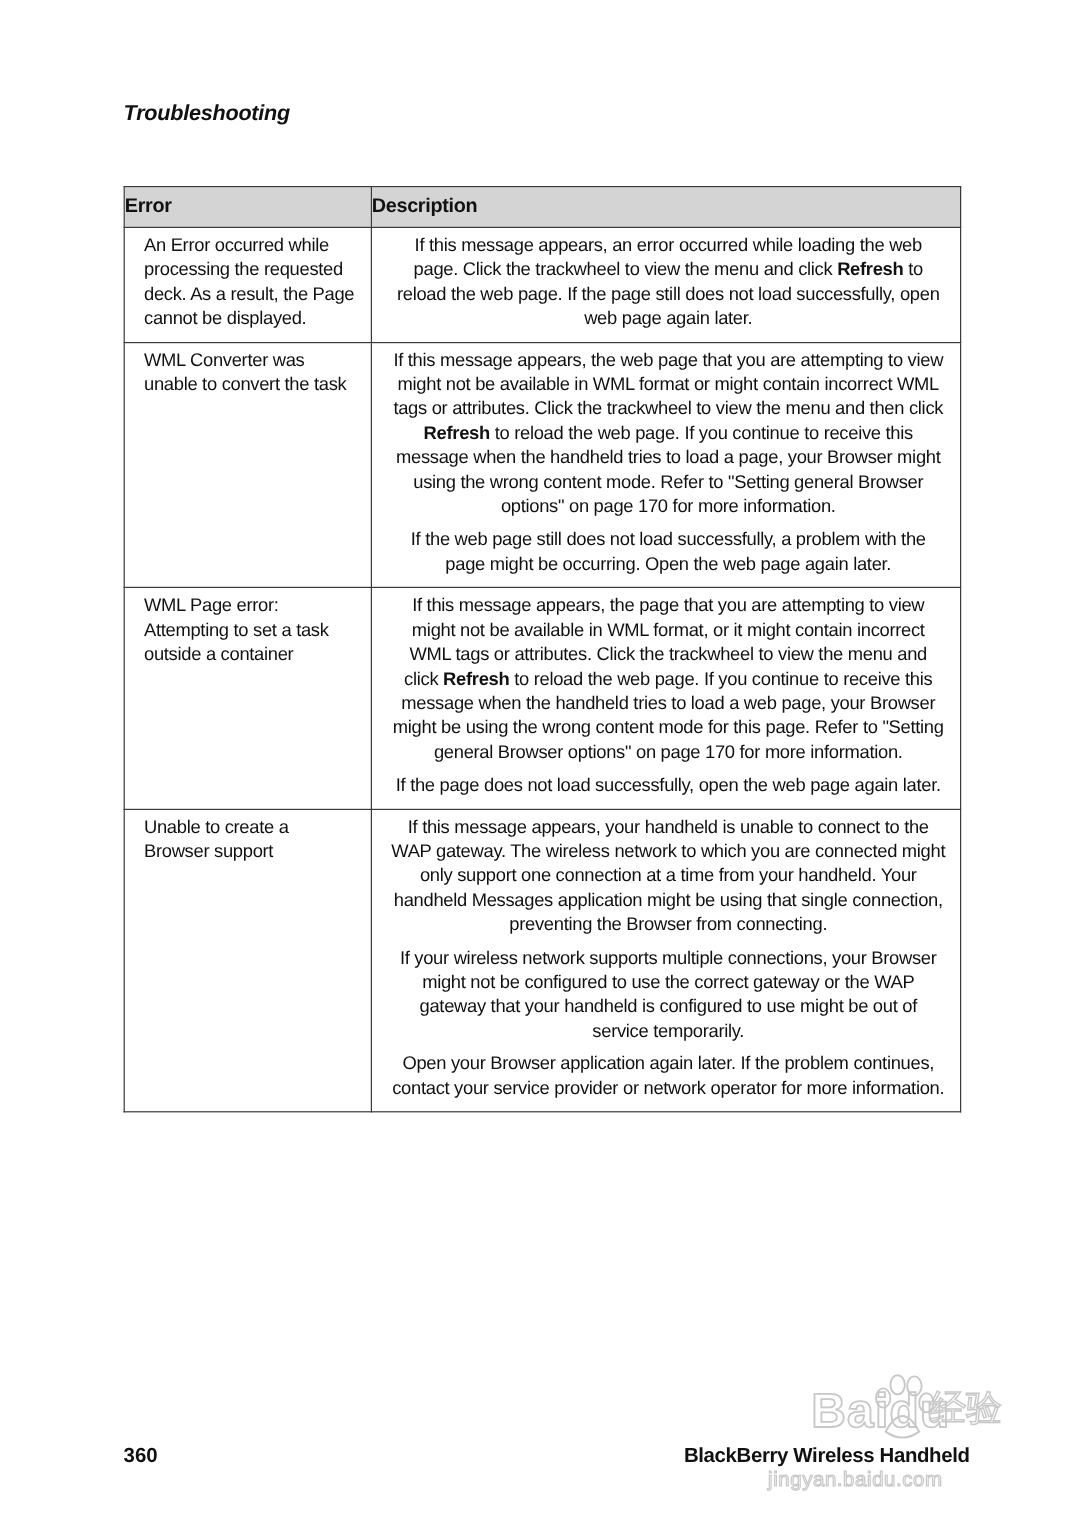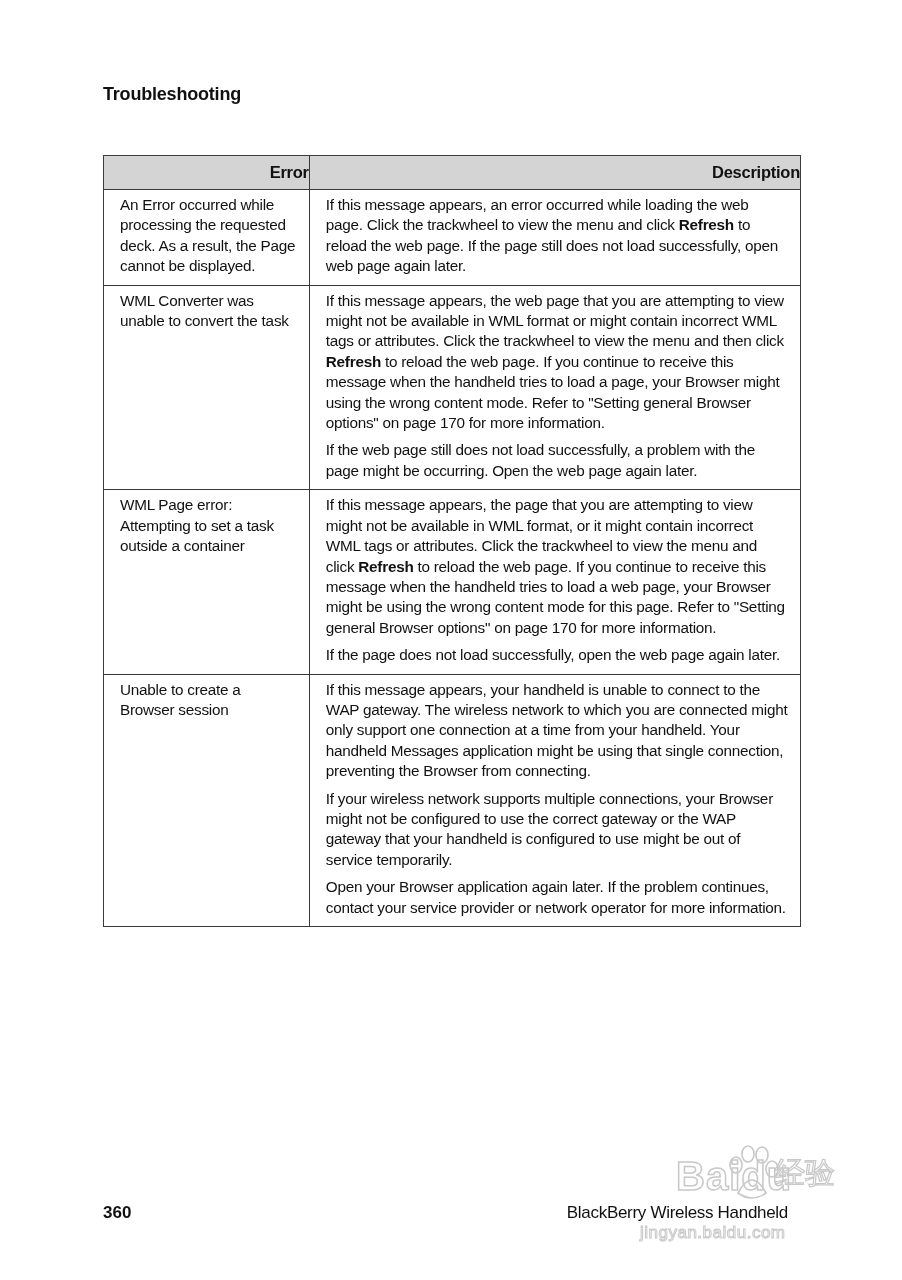--- a/index.html
+++ b/index.html
@@ -16,71 +16,73 @@
       color: #111111;
     }
     .page-heading {
       position: absolute;
       left: 103px;
       top: 84px;
       font-size: 18px;
       font-weight: bold;
       letter-spacing: -0.2px;
       margin: 0;
+      font-style: italic;
     }
     table.trouble {
       position: absolute;
       left: 103px;
       top: 155px;
       width: 698px;
       border-collapse: collapse;
       font-size: 15.3px;
       line-height: 20.4px;
       letter-spacing: -0.25px;
     }
     table.trouble th, table.trouble td {
       border: 1px solid #3a3a3a;
       vertical-align: top;
       text-align: left;
     }
     table.trouble th {
       background: #d4d4d4;
       font-weight: bold;
       font-size: 16.5px;
-      text-align: right;
+      text-align: left;
       height: 33px;
       padding: 0;
       vertical-align: middle;
       border-bottom: 1.5px solid #3a3a3a;
     }
     table.trouble col.c1 { width: 206px; }
     table.trouble col.c2 { width: 492px; }
     table.trouble td {
       padding: 5px 12px 8px 16px;
     }
     table.trouble td.desc p {
       margin: 0 0 7px 0;
+      text-align: center;
     }
     table.trouble td.desc p:last-child {
       margin-bottom: 0;
     }
     .bold { font-weight: bold; }
     .footer-page {
       position: absolute;
       left: 103px;
       top: 1203px;
       font-size: 17px;
       font-weight: bold;
     }
     .footer-title {
       position: absolute;
-      right: 114px;
+      right: 94px;
       top: 1203px;
       font-size: 17px;
-      font-weight: normal;
+      font-weight: bold;
       letter-spacing: -0.3px;
     }
     .watermark {
       position: absolute;
       left: 640px;
       top: 1145px;
       width: 215px;
       height: 110px;
       color: rgba(200,200,200,0.75);
       pointer-events: none;
@@ -155,21 +157,21 @@
 
     <tr>
       <td>WML Page error: Attempting to set a task outside a container</td>
       <td class="desc">
         <p><span>If this message appears, the page that you are attempting to view might not be available in WML format, or it might contain incorrect WML tags or attributes. Click the trackwheel to view the menu and click </span><span class="bold">Refresh</span><span> to reload the web page. If you continue to receive this message when the handheld tries to load a web page, your Browser might be using the wrong content mode for this page. Refer to "Setting general Browser options" on page 170 for more information.</span></p>
         <p><span>If the page does not load successfully, open the web page again later.</span></p>
       </td>
     </tr>
 
     <tr>
-      <td>Unable to create a Browser session</td>
+      <td>Unable to create a Browser support</td>
       <td class="desc">
         <p><span>If this message appears, your handheld is unable to connect to the WAP gateway. The wireless network to which you are connected might only support one connection at a time from your handheld. Your handheld Messages application might be using that single connection, preventing the Browser from connecting.</span></p>
         <p><span>If your wireless network supports multiple connections, your Browser might not be configured to use the correct gateway or the WAP gateway that your handheld is configured to use might be out of service temporarily.</span></p>
         <p><span>Open your Browser application again later. If the problem continues, contact your service provider or network operator for more information.</span></p>
       </td>
     </tr>
   </tbody>
 </table>
 
 <div class="footer-page">360</div>

